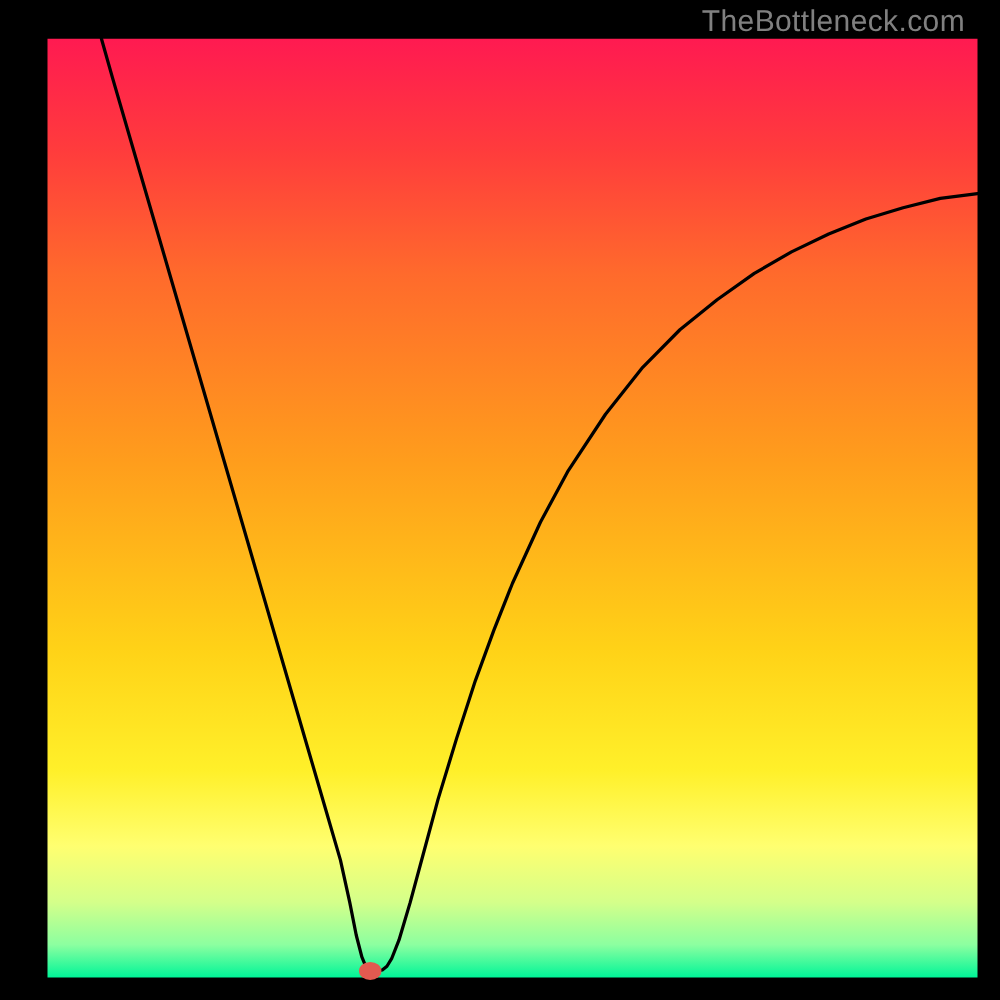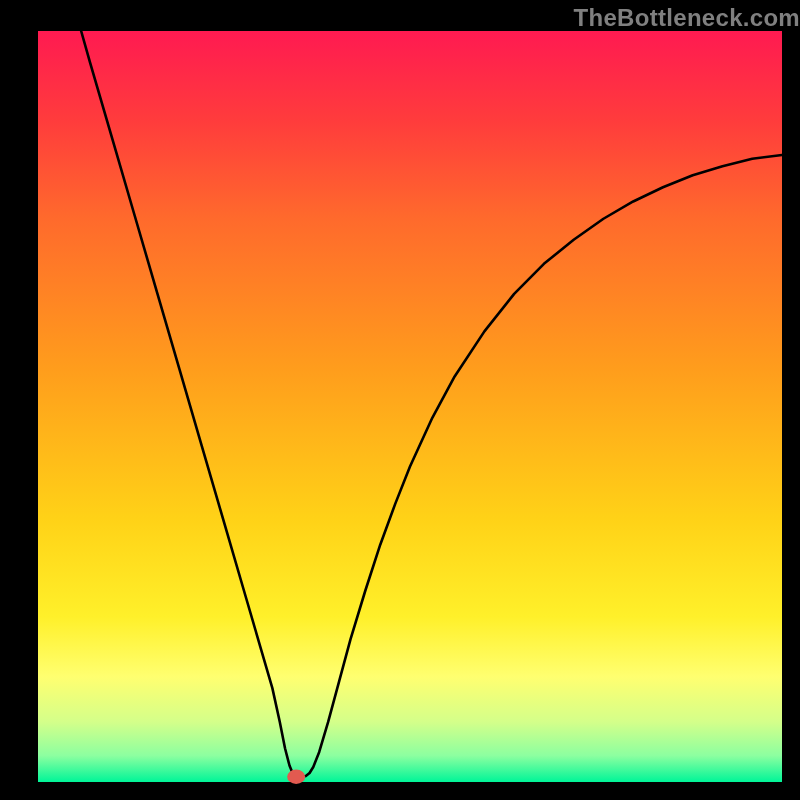--- a/index.html
+++ b/index.html
@@ -13,24 +13,24 @@
   }
   .wrapper {
     position: relative;
     width: 800px;
     height: 800px;
     background: #000;
   }
   .watermark {
     position: absolute;
     top: 4px;
-    right: 0;
+    right: 28px;
     color: #808080;
     font-size: 24px;
-    font-weight: 700;
+    font-weight: 400;
     letter-spacing: 0.3px;
     z-index: 10;
     margin-left: 48px;
   }
   .chart-svg {
     position: absolute;
     left: 0;
     top: 0;
     width: 800px;
     height: 800px;

